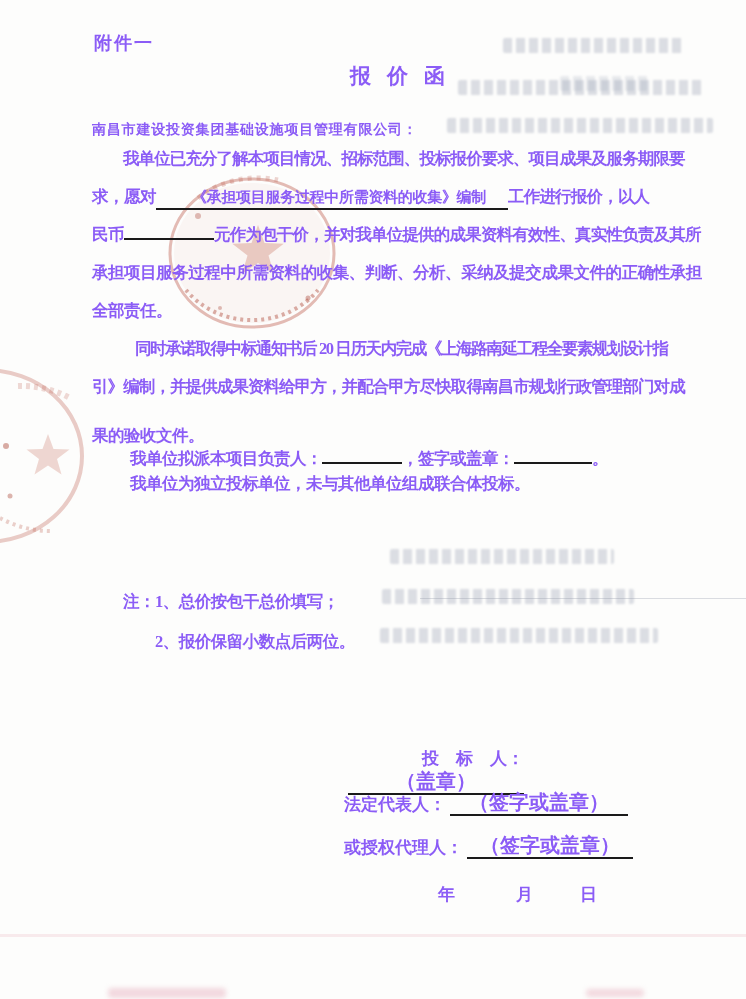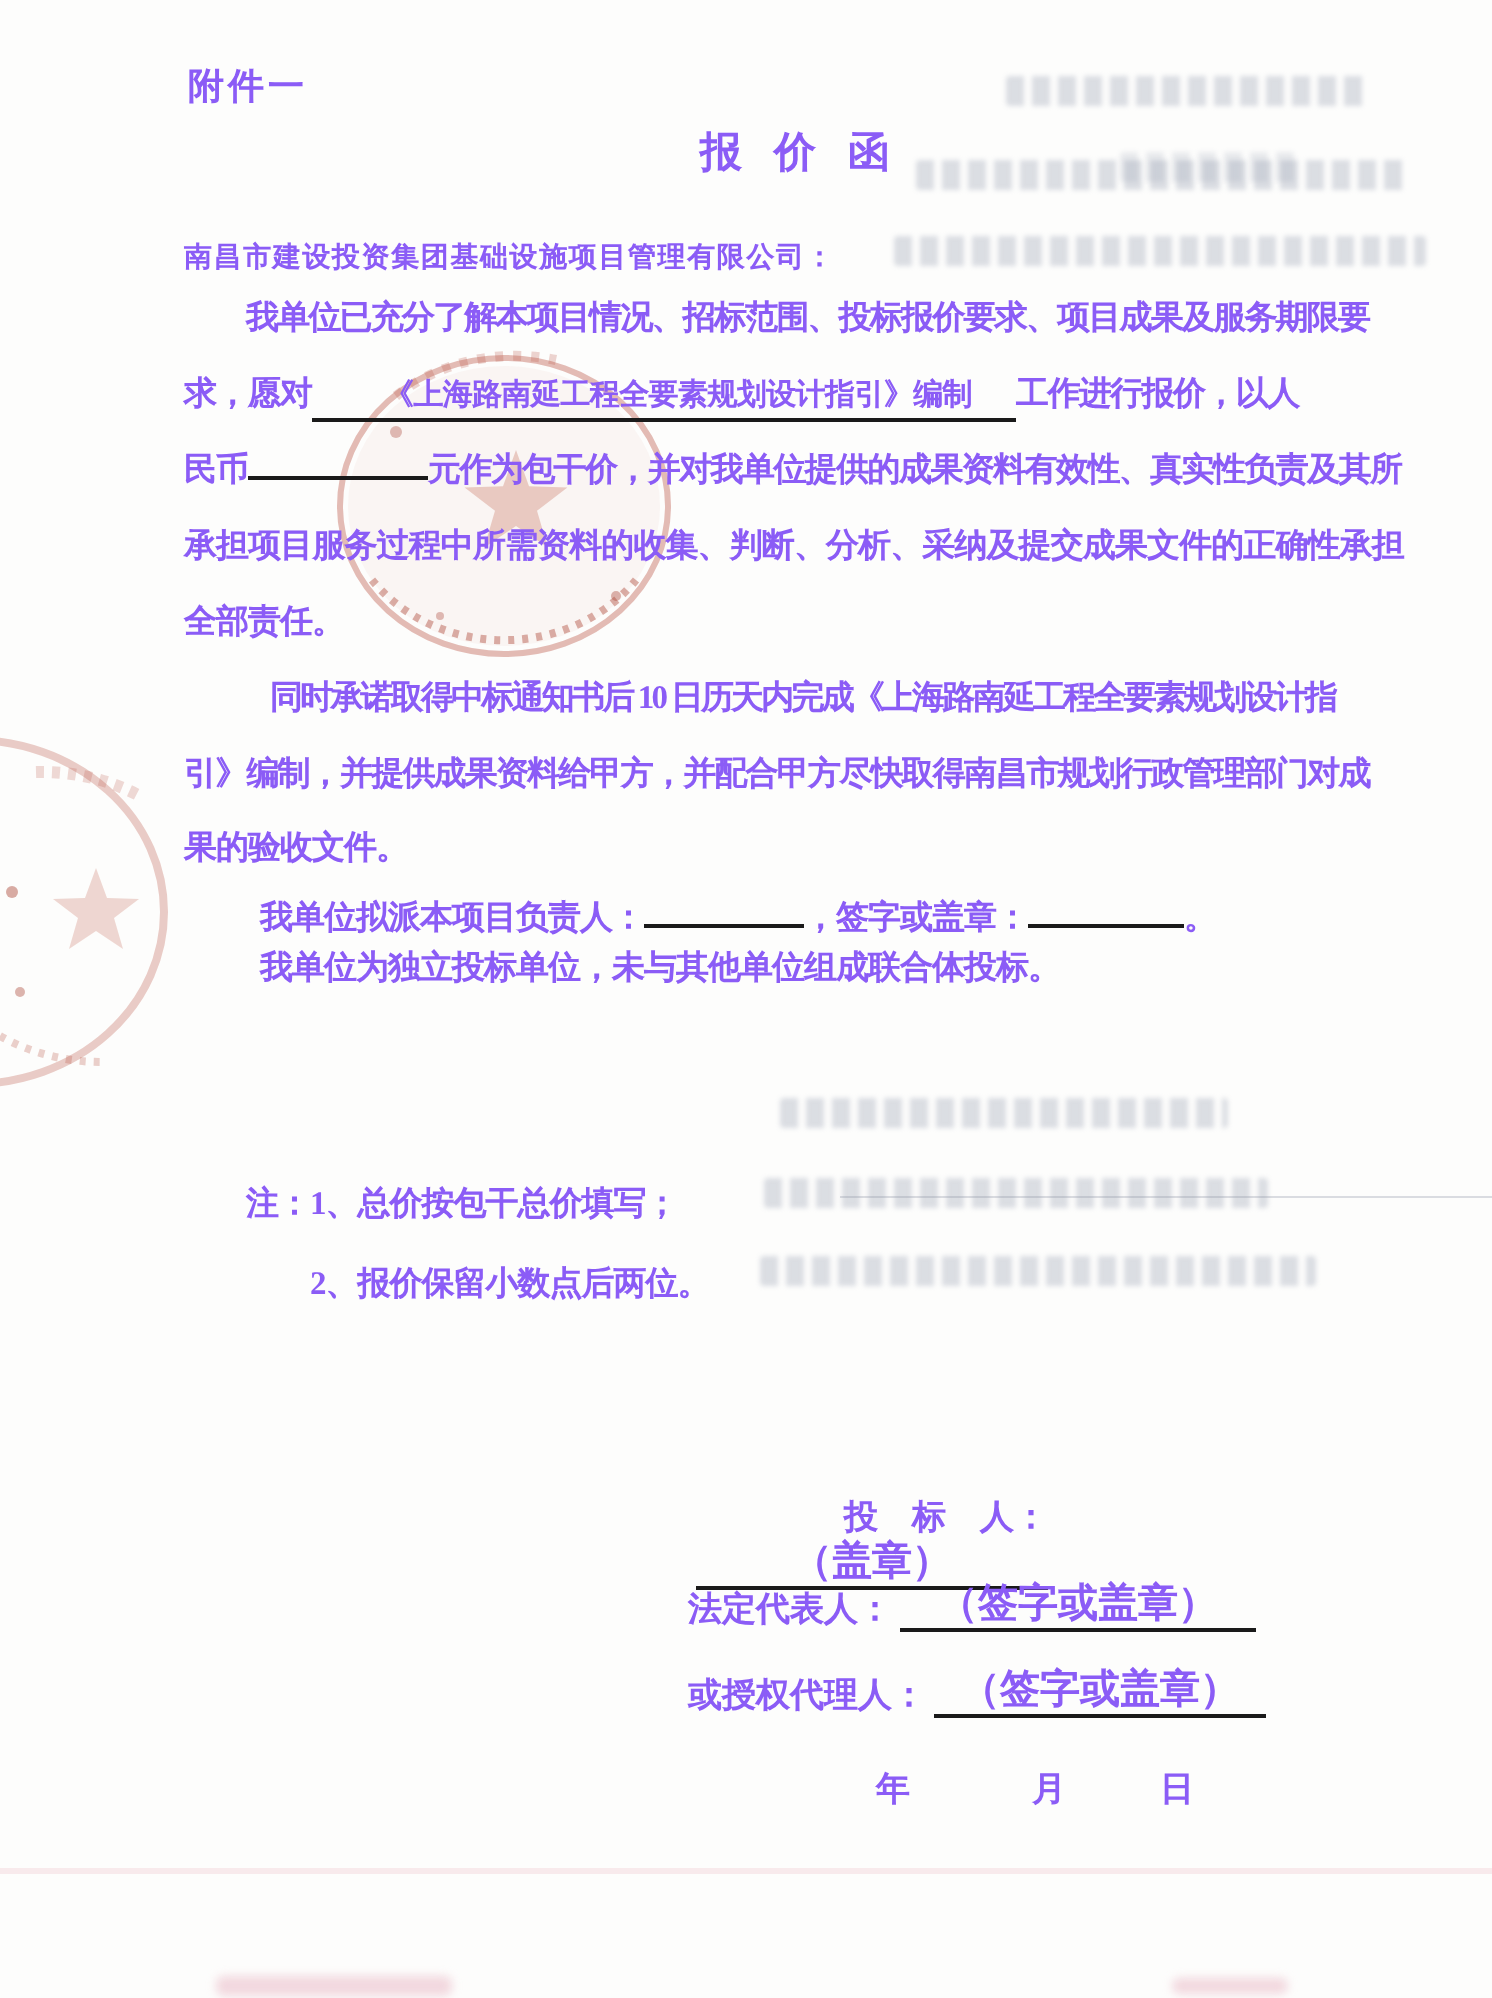--- a/index.html
+++ b/index.html
@@ -82,36 +82,36 @@
 
   <div class="abs attach b" style="left:94px;top:32px;">附件一</div>
 
   <div class="abs title" style="left:350px;top:65px;">报价函</div>
 
   <div class="abs salut" style="left:92px;top:119px;">南昌市建设投资集团基础设施项目管理有限公司：</div>
 
   <div class="abs body-line" style="left:123px;top:148px;letter-spacing:-0.9px;">我单位已充分了解本项目情况、招标范围、投标报价要求、项目成果及服务期限要</div>
 
   <div class="abs body-line" style="left:92px;top:186px;">
-    <span>求，愿对</span><span class="ul-wrap"><span class="gap" style="width:36px;"></span><span class="filled">《上海路南延工程全要素规划设计指引》编制</span><span class="gap" style="width:22px;"></span></span><span style="letter-spacing:-0.8px;">工作进行报价，以人</span>
+    <span>求，愿对</span><span class="ul-wrap"><span class="gap" style="width:36px;"></span><span class="filled">《承担项目服务过程中所需资料的收集》编制</span><span class="gap" style="width:22px;"></span></span><span style="letter-spacing:-0.8px;">工作进行报价，以人</span>
   </div>
 
   <div class="abs body-line" style="left:92px;top:224px;">
     <span>民币</span><span class="blank" style="width:90px;"></span><span style="letter-spacing:-0.8px;">元作为包干价，并对我单位提供的成果资料有效性、真实性负责及其所</span>
   </div>
 
   <div class="abs body-line" style="left:92px;top:262px;letter-spacing:-0.45px;">承担项目服务过程中所需资料的收集、判断、分析、采纳及提交成果文件的正确性承担</div>
 
   <div class="abs body-line" style="left:92px;top:300px;">全部责任。</div>
 
-  <div class="abs body-line" style="left:135px;top:338px;letter-spacing:-1.4px;">同时承诺取得中标通知书后 10 日历天内完成《上海路南延工程全要素规划设计指</div>
+  <div class="abs body-line" style="left:135px;top:338px;letter-spacing:-1.4px;">同时承诺取得中标通知书后 20 日历天内完成《上海路南延工程全要素规划设计指</div>
 
   <div class="abs body-line" style="left:92px;top:376px;letter-spacing:-0.9px;">引》编制，并提供成果资料给甲方，并配合甲方尽快取得南昌市规划行政管理部门对成</div>
 
-  <div class="abs body-line" style="left:92px;top:413px;font-family:Liberation Serif, serif;">果的验收文件。</div>
+  <div class="abs body-line" style="left:92px;top:425px;font-family:Liberation Serif, serif;">果的验收文件。</div>
 
   <div class="abs body-line" style="left:130px;top:448px;">
     <span>我单位拟派本项目负责人：</span><span class="blank" style="width:80px;"></span><span>，签字或盖章：</span><span class="blank" style="width:78px;"></span><span>。</span>
   </div>
 
   <div class="abs body-line" style="left:130px;top:473px;text-align:center;">我单位为独立投标单位，未与其他单位组成联合体投标。</div>
 
   <div class="abs body-line" style="left:123px;top:591px;">注：1、总价按包干总价填写；</div>
 
   <div class="abs body-line" style="left:155px;top:631px;">2、报价保留小数点后两位。</div>

